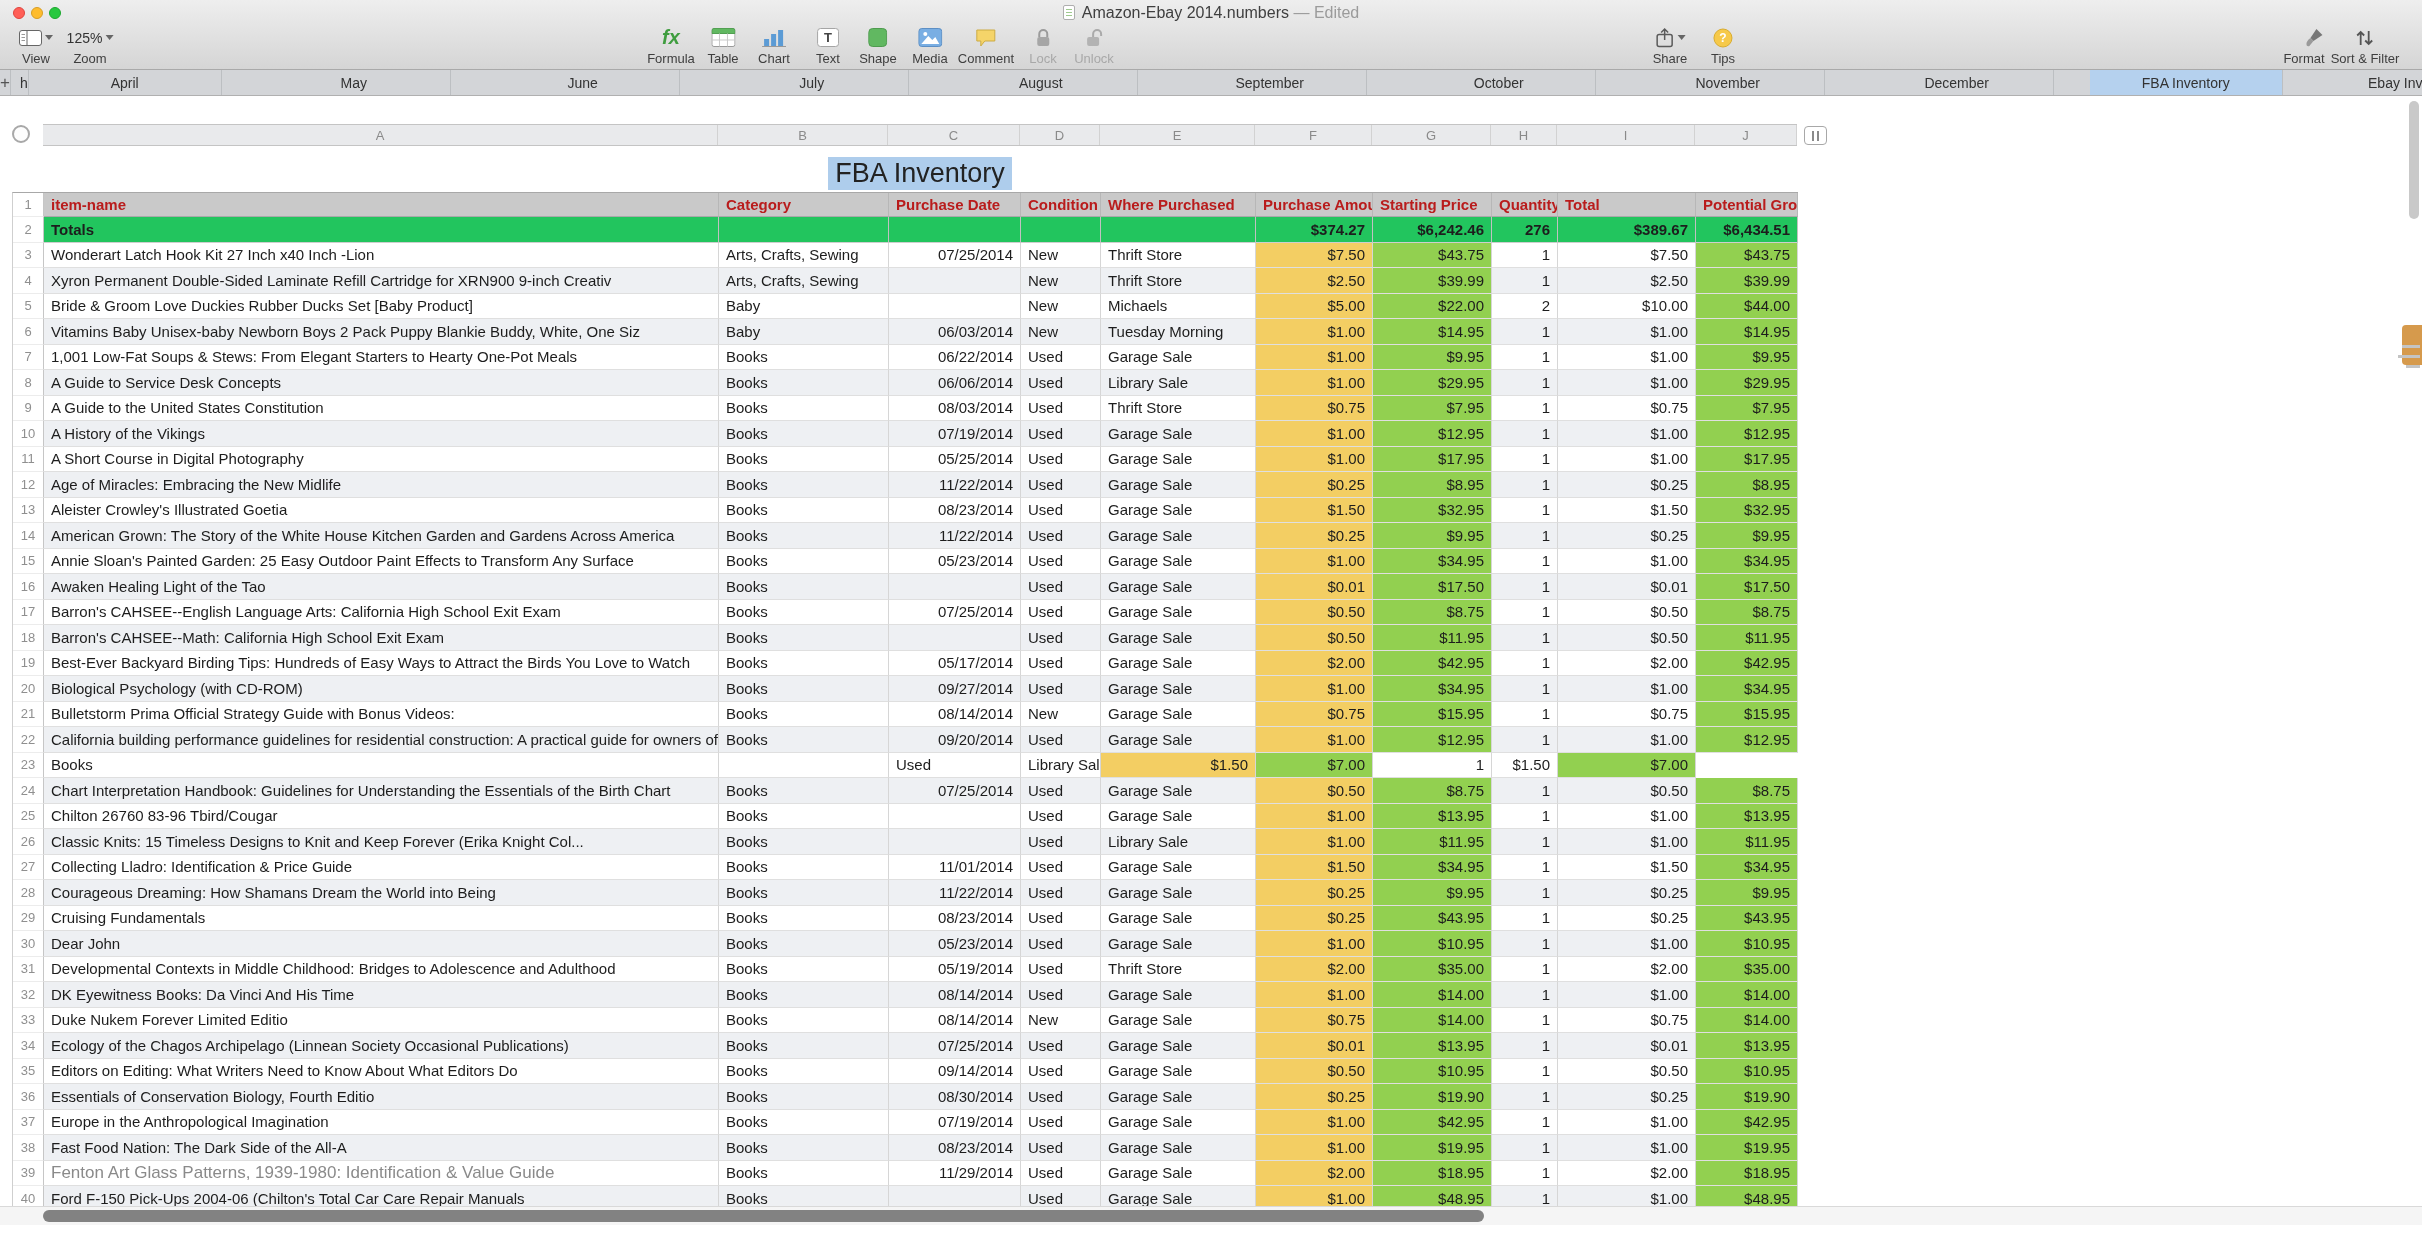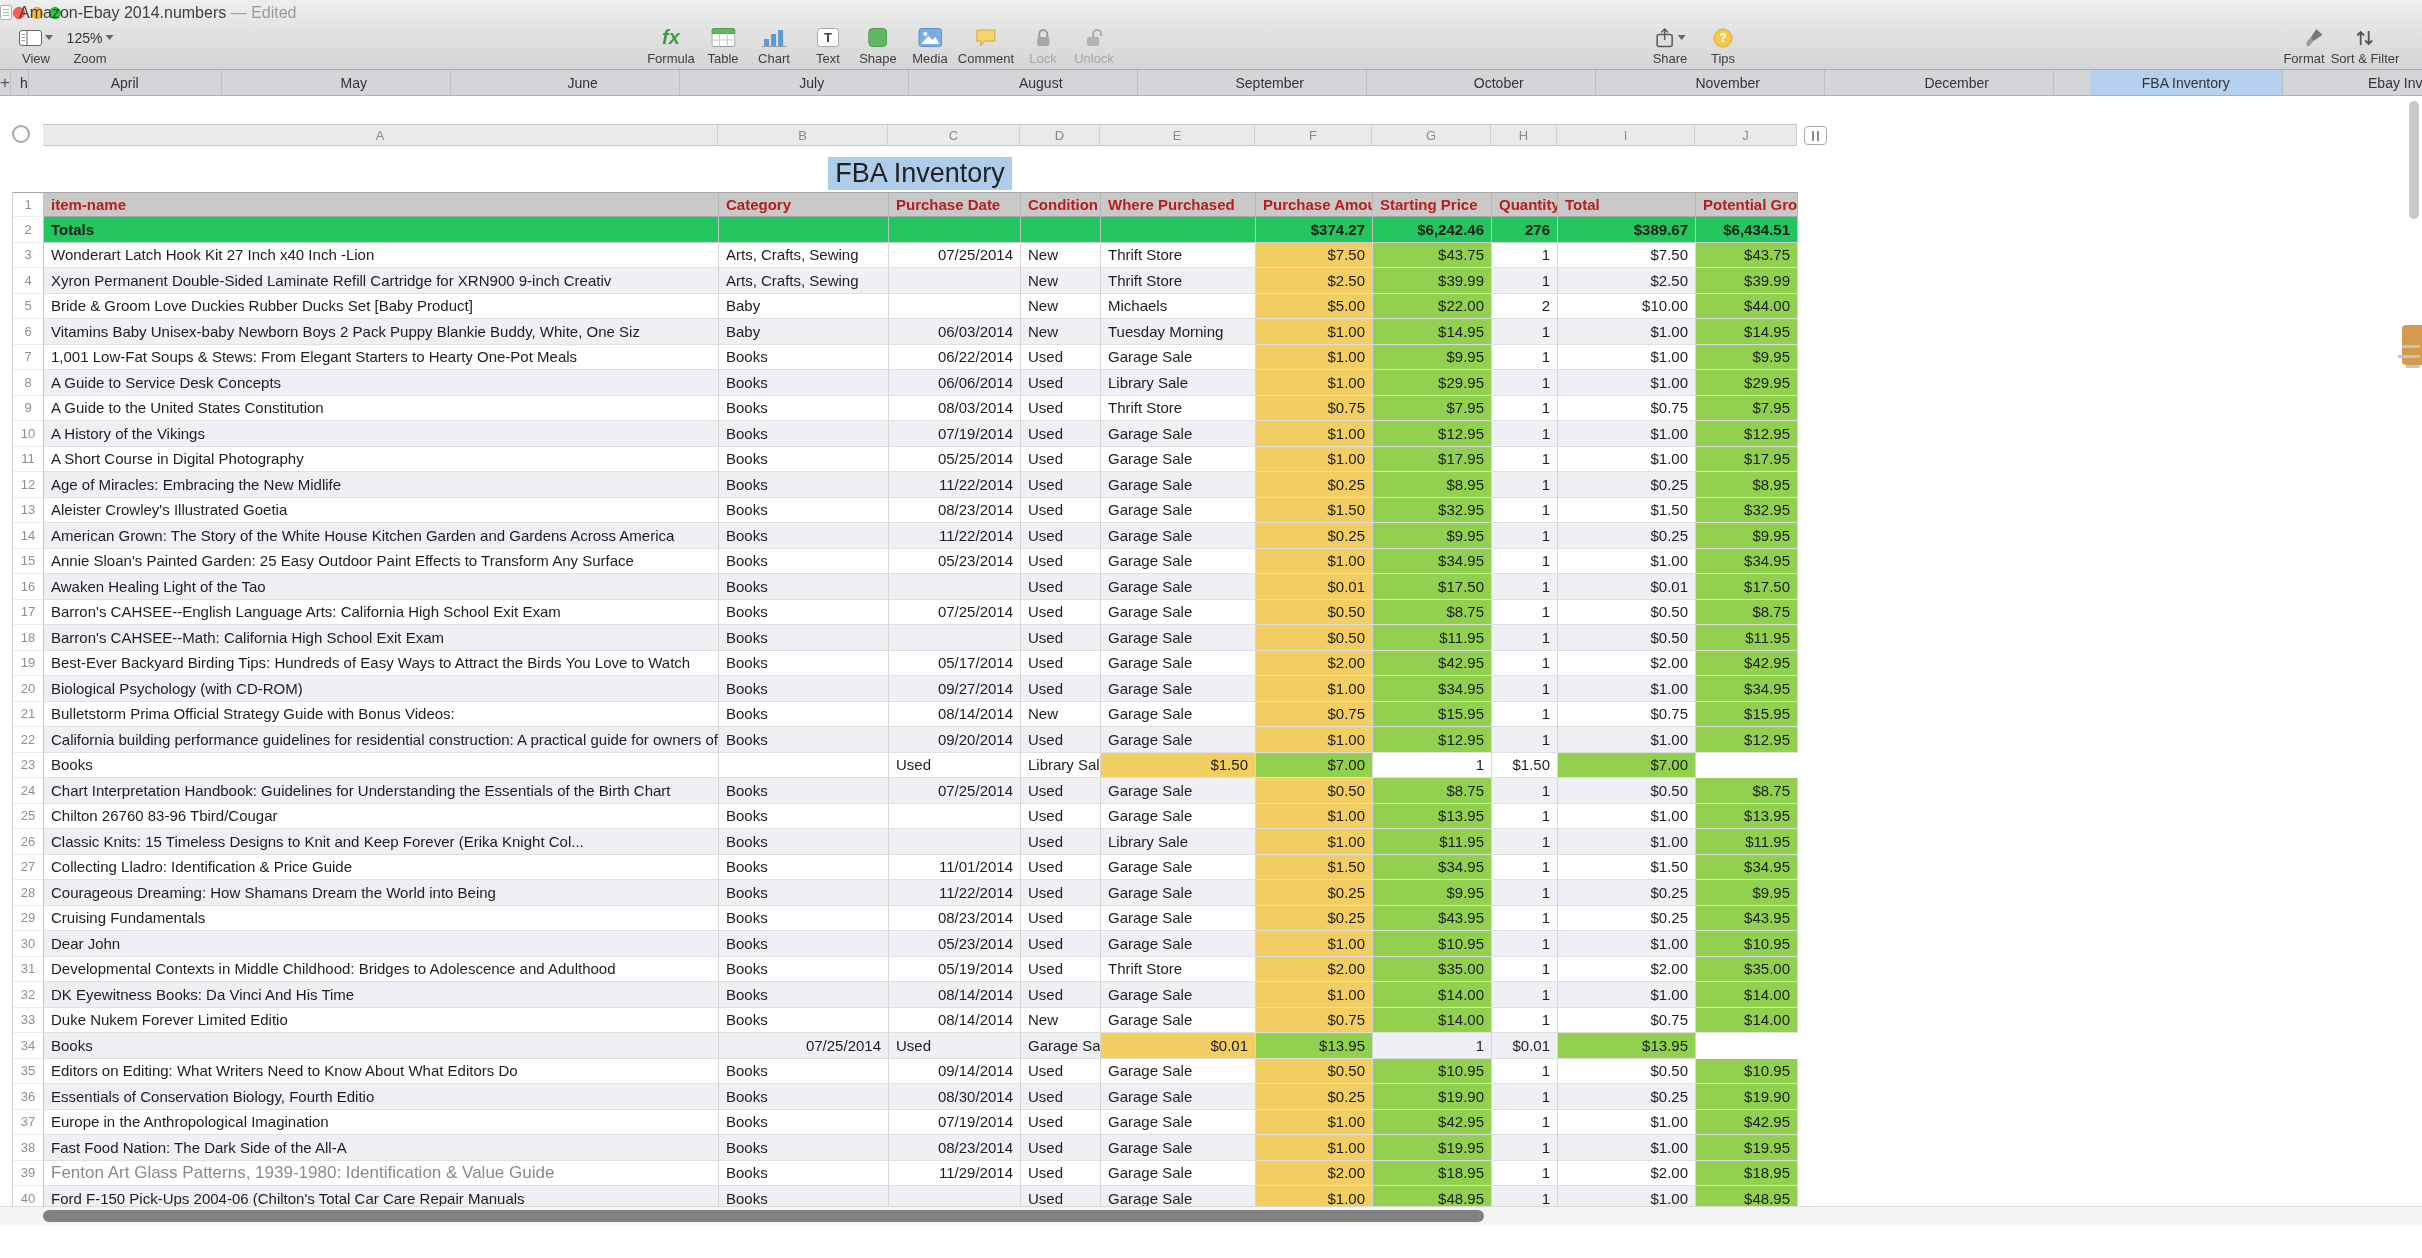--- a/index.html
+++ b/index.html
@@ -13,21 +13,21 @@
   html,body{width:2422px;height:1258px;overflow:hidden;}
   body{font-family:"Liberation Sans","DejaVu Sans",sans-serif;background:#fff;position:relative;color:#1d1d1d;}
 
   
   .chrome{position:absolute;top:0;left:0;width:2422px;height:70px;
     background:linear-gradient(#eeeeee,#d5d5d5);border-bottom:1px solid #a9a9a9;}
   .tl{position:absolute;top:7px;width:12px;height:12px;border-radius:50%;}
   .tl.red{left:13px;background:#ff5f57;border:1px solid #e0443e;}
   .tl.yellow{left:31px;background:#febc2e;border:1px solid #d89e24;}
   .tl.green{left:49px;background:#28c840;border:1px solid #1da82f;}
-  .win-title{position:absolute;top:4px;left:0;width:100%;text-align:left;font-size:16px;color:#3f3f3f;white-space:nowrap;}
+  .win-title{position:absolute;top:4px;left:0;width:100%;text-align:center;font-size:16px;color:#3f3f3f;white-space:nowrap;}
   .doc-icon{display:inline-block;width:12px;height:15px;background:#fff;border:1px solid #aeaeae;border-radius:2px;vertical-align:-2px;margin-right:7px;position:relative;}
   .doc-icon::after{content:"";position:absolute;left:2px;top:3px;width:6px;height:1px;background:#9fc98f;box-shadow:0 3px 0 #9fc98f,0 6px 0 #9fc98f;}
   .edited{color:#9b9b9b;}
 
   .tb-btn{position:absolute;top:26px;transform:translateX(-50%);display:flex;flex-direction:column;align-items:center;gap:2px;cursor:default;}
   .tb-icon{height:23px;display:flex;align-items:center;justify-content:center;gap:3px;}
   .tb-label{font-size:13px;color:#3e3e3e;white-space:nowrap;}
   .tb-btn.disabled .tb-label{color:#a8a8a8;}
   .caret{width:0;height:0;border-left:4px solid transparent;border-right:4px solid transparent;border-top:5px solid #666;}
   .fx-glyph{font-style:italic;font-weight:bold;color:#3f9d3f;font-size:20px;}
@@ -712,20 +712,21 @@
         <div class="c plain">New</div>
         <div class="c plain">Garage Sale</div>
         <div class="c fy ra">$0.75</div>
         <div class="c fg ra">$14.00</div>
         <div class="c plain ra">1</div>
         <div class="c plain ra">$0.75</div>
         <div class="c fg ra">$14.00</div>
       </div>
       <div class="t-row data shaded">
         <div class="c gut">34</div>
+        <div class="c plain">Ecology of the Chagos Archipelago (Linnean Society Occasional Publications)</div>
         <div class="c plain">Books</div>
         <div class="c plain ra">07/25/2014</div>
         <div class="c plain">Used</div>
         <div class="c plain">Garage Sale</div>
         <div class="c fy ra">$0.01</div>
         <div class="c fg ra">$13.95</div>
         <div class="c plain ra">1</div>
         <div class="c plain ra">$0.01</div>
         <div class="c fg ra">$13.95</div>
       </div>

